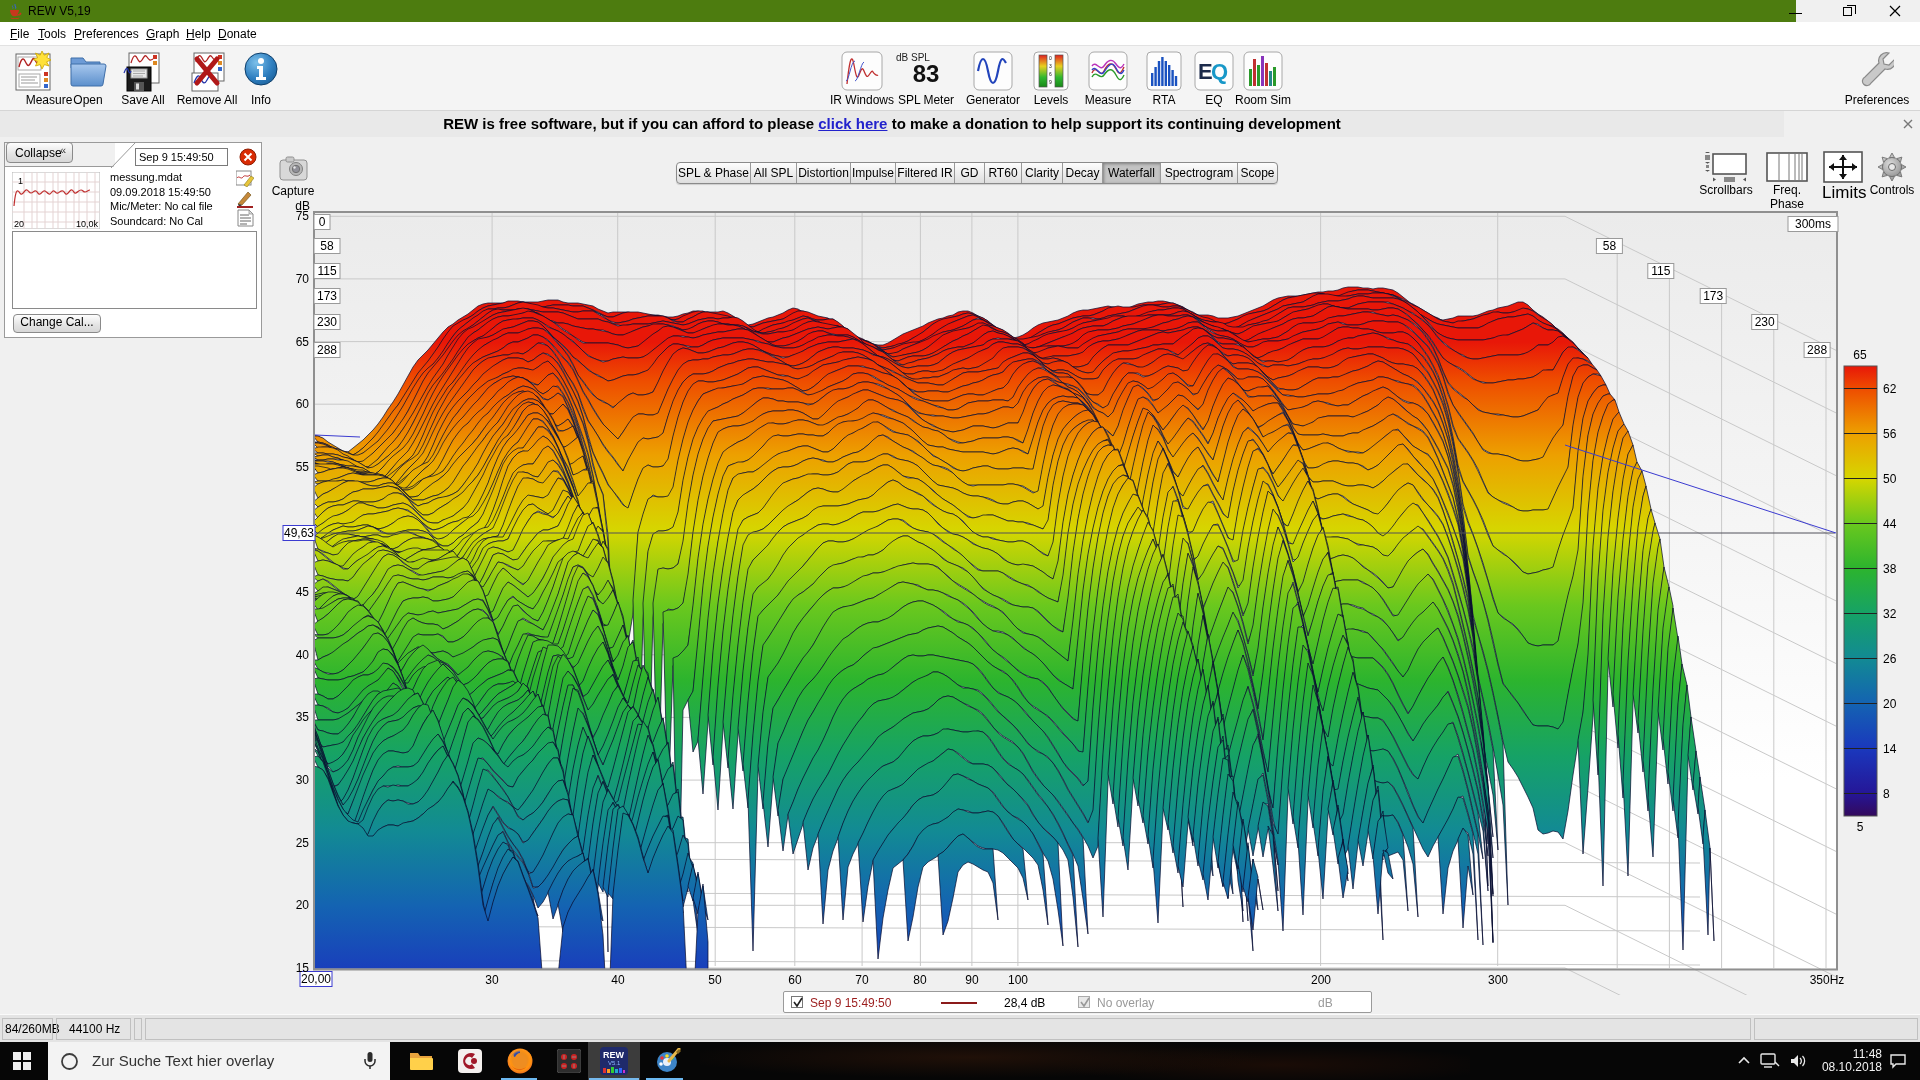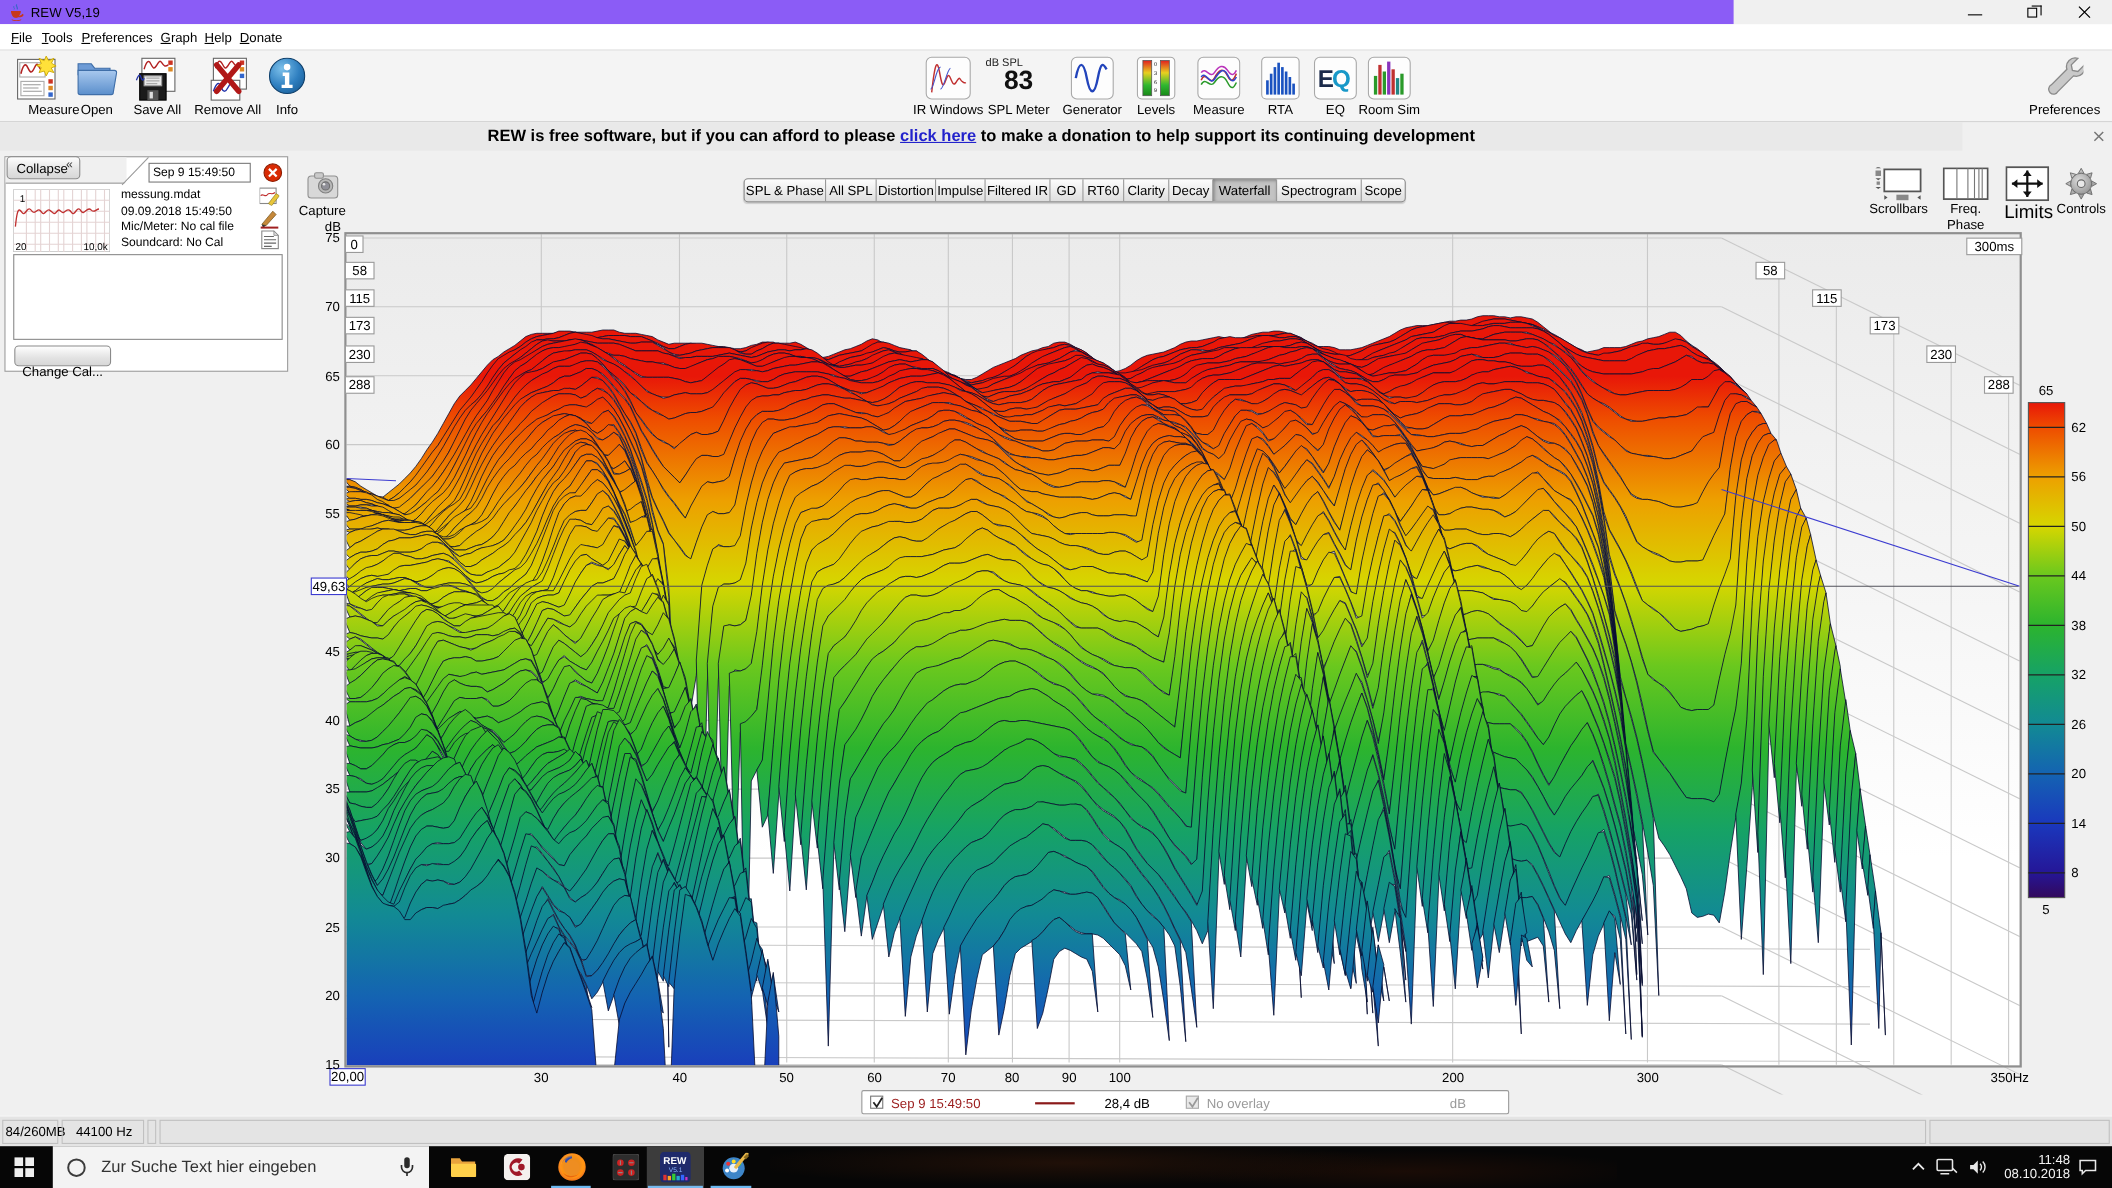--- a/index.html
+++ b/index.html
@@ -3,21 +3,21 @@
 <style>
   * { margin:0; padding:0; box-sizing:border-box; }
   html,body { width:1920px; height:1080px; overflow:hidden; }
   body { font-family:"Liberation Sans", sans-serif; position:relative; background:#f0f0f0; }
   .abs { position:absolute; }
   .btn { background:linear-gradient(#fefefe,#e3e3e3 60%,#d7d7d7); border:1px solid #8a8a8a; border-radius:4px; }
   svg { display:block; }
 </style></head>
 <body>
 
-<div class="abs" style="left:0;top:0;width:1576px;height:22px;background:#8b5cf6;">
+<div class="abs" style="left:0;top:0;width:1796px;height:22px;background:#4d7c0f;">
   <svg class="abs" style="left:7px;top:3px" width="16" height="16" viewBox="0 0 16 16">
     <path d="M8.2 1c-1.4 1.8 1.8 2.6 0.3 4.6" stroke="#3a66c8" stroke-width="1.1" fill="none"></path>
     <path d="M5.6 2.6c-0.9 1.2 1.2 1.7 0.2 3" stroke="#3a66c8" stroke-width="0.9" fill="none"></path>
     <path d="M3 7h9c0 1.8-0.8 3.6-2 4.6 1.8-0.4 2.9-1.1 3.4-2 0.6 0.2 1.6 0.8 0.6 2-0.8 1-2.7 1.3-4.4 1.1-0.9 0.5-2 0.8-3.1 0.5-2-0.5-3.5-3.4-3.5-6.2z" fill="#c8381d"></path>
     <path d="M3.5 14.5c2.5 1.1 6.5 1.1 9 0l-0.5 1c-2.3 0.9-5.7 0.9-8 0z" fill="#c8381d"></path>
   </svg>
   <div class="abs" style="left:28px;top:4px;font-size:12px;color:#000;">REW V5,19</div>
   <div class="abs" style="left:1789px;top:13px;width:13px;height:1px;background:#000;"></div>
   <div class="abs" style="left:1843px;top:7px;width:9px;height:9px;border:1px solid #000;"></div>
   <div class="abs" style="left:1847px;top:5px;width:9px;height:9px;border:1px solid #000;border-left:none;border-bottom:none;"></div>
@@ -251,21 +251,21 @@
   <path d="M1 1h11l4 4v12H1z" fill="#fff" stroke="#888"></path>
   <path d="M12 1l4 4h-4z" fill="#ddd" stroke="#888" stroke-width="0.7"></path>
   <g stroke="#666">
       <line x1="3" y1="6" x2="12" y2="6"></line>
       <line x1="3" y1="9" x2="14" y2="9"></line>
       <line x1="3" y1="12" x2="14" y2="12"></line>
       <line x1="3" y1="15" x2="10" y2="15"></line>
     </g>
 </svg>
 <div class="abs" style="left:12px;top:231px;width:245px;height:78px;background:#fff;border:1px solid #8a8a8a;"></div>
-<div class="abs btn" style="left:13px;top:314px;width:88px;height:19px;font-size:12px;text-align:center;padding-top:16px;">Change Cal...</div>
+<div class="abs btn" style="left:13px;top:314px;width:88px;height:19px;font-size:12px;text-align:center;padding-top:0;">Change Cal...</div>
 
 <svg class="abs" style="left:278px;top:154px" width="32" height="28" viewBox="0 0 32 28">
   <rect x="2" y="6" width="27" height="20" rx="3" fill="#d8d8d8" stroke="#909090"></rect>
   <rect x="8" y="3" width="8" height="5" rx="1.5" fill="#cacaca" stroke="#909090"></rect>
   <circle cx="18" cy="15" r="6.5" fill="#b8b8b8" stroke="#808080"></circle>
   <circle cx="18" cy="15" r="3.7" fill="#909098" stroke="#707070"></circle>
   <circle cx="16.5" cy="13.5" r="1.2" fill="#e8e8e8"></circle>
 </svg>
 <div class="abs" style="left:268px;top:184px;width:50px;text-align:center;font-size:12px;">Capture</div>
 
@@ -582,21 +582,21 @@
     <rect x="0" y="0" width="8" height="8" fill="#efefef"></rect>
       <rect x="10" y="0" width="8" height="8" fill="#efefef"></rect>
     <rect x="0" y="10" width="8" height="8" fill="#efefef"></rect>
       <rect x="10" y="10" width="8" height="8" fill="#efefef"></rect>
   </svg>
 
   <div class="abs" style="left:48px;top:0;width:342px;height:38px;background:#f3f3f3;"></div>
   <svg class="abs" style="left:60px;top:10px" width="19" height="19">
       <circle cx="9.5" cy="9.5" r="7.5" fill="none" stroke="#3c3c3c" stroke-width="1.8"></circle>
     </svg>
-  <div class="abs" style="left:92px;top:10px;font-size:15px;color:#333;">Zur Suche Text hier eingeben</div>
+  <div class="abs" style="left:92px;top:10px;font-size:15px;color:#333;">Zur Suche Text hier overlay</div>
   <svg class="abs" style="left:362px;top:9px" width="16" height="20" viewBox="0 0 16 20">
     <rect x="5.5" y="1" width="5" height="10" rx="2.5" fill="#2b2b2b"></rect>
     <path d="M3 8v2a5 5 0 0 0 10 0V8" fill="none" stroke="#2b2b2b" stroke-width="1.5"></path>
     <line x1="8" y1="15" x2="8" y2="18" stroke="#2b2b2b" stroke-width="1.5"></line>
   </svg>
   <svg class="abs" style="left:409px;top:8px" width="24" height="22" viewBox="0 0 24 22">
     <path d="M1 3h8l2 3h12v4H1z" fill="#e8a33d"></path>
     <path d="M1 8h22a1 1 0 0 1 1 1v10a1 1 0 0 1-1 1H2a1 1 0 0 1-1-1z" fill="#ffd04a"></path>
   </svg>
   <svg class="abs" style="left:458px;top:7px" width="24" height="24" viewBox="0 0 24 24">

